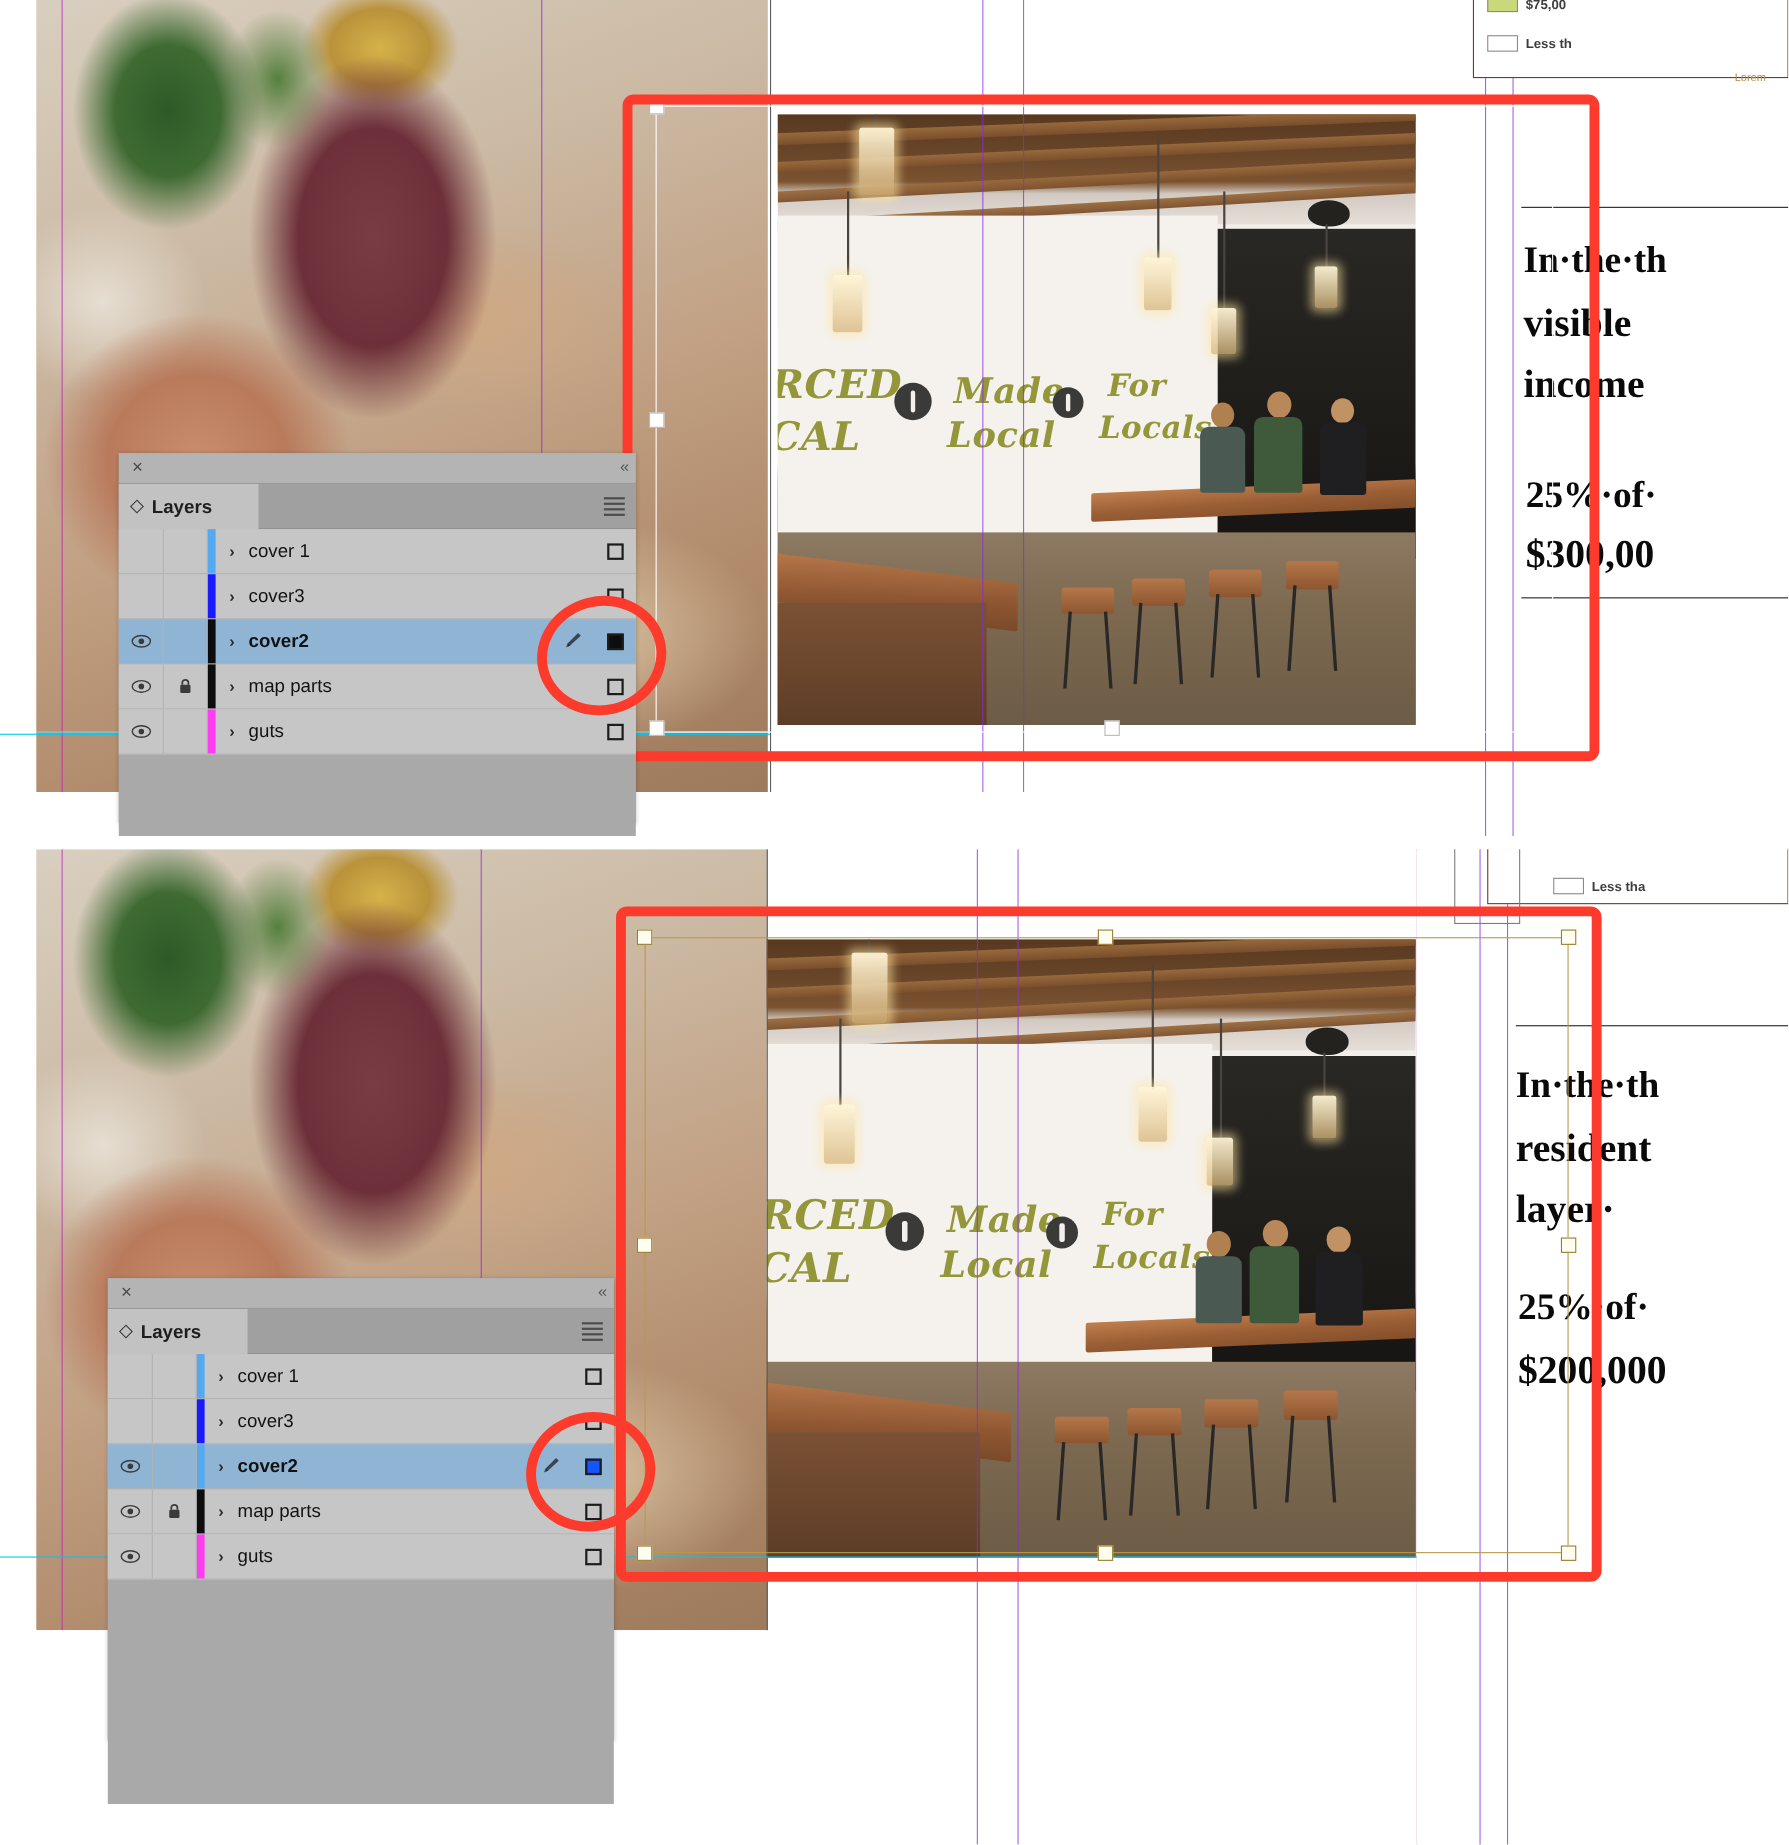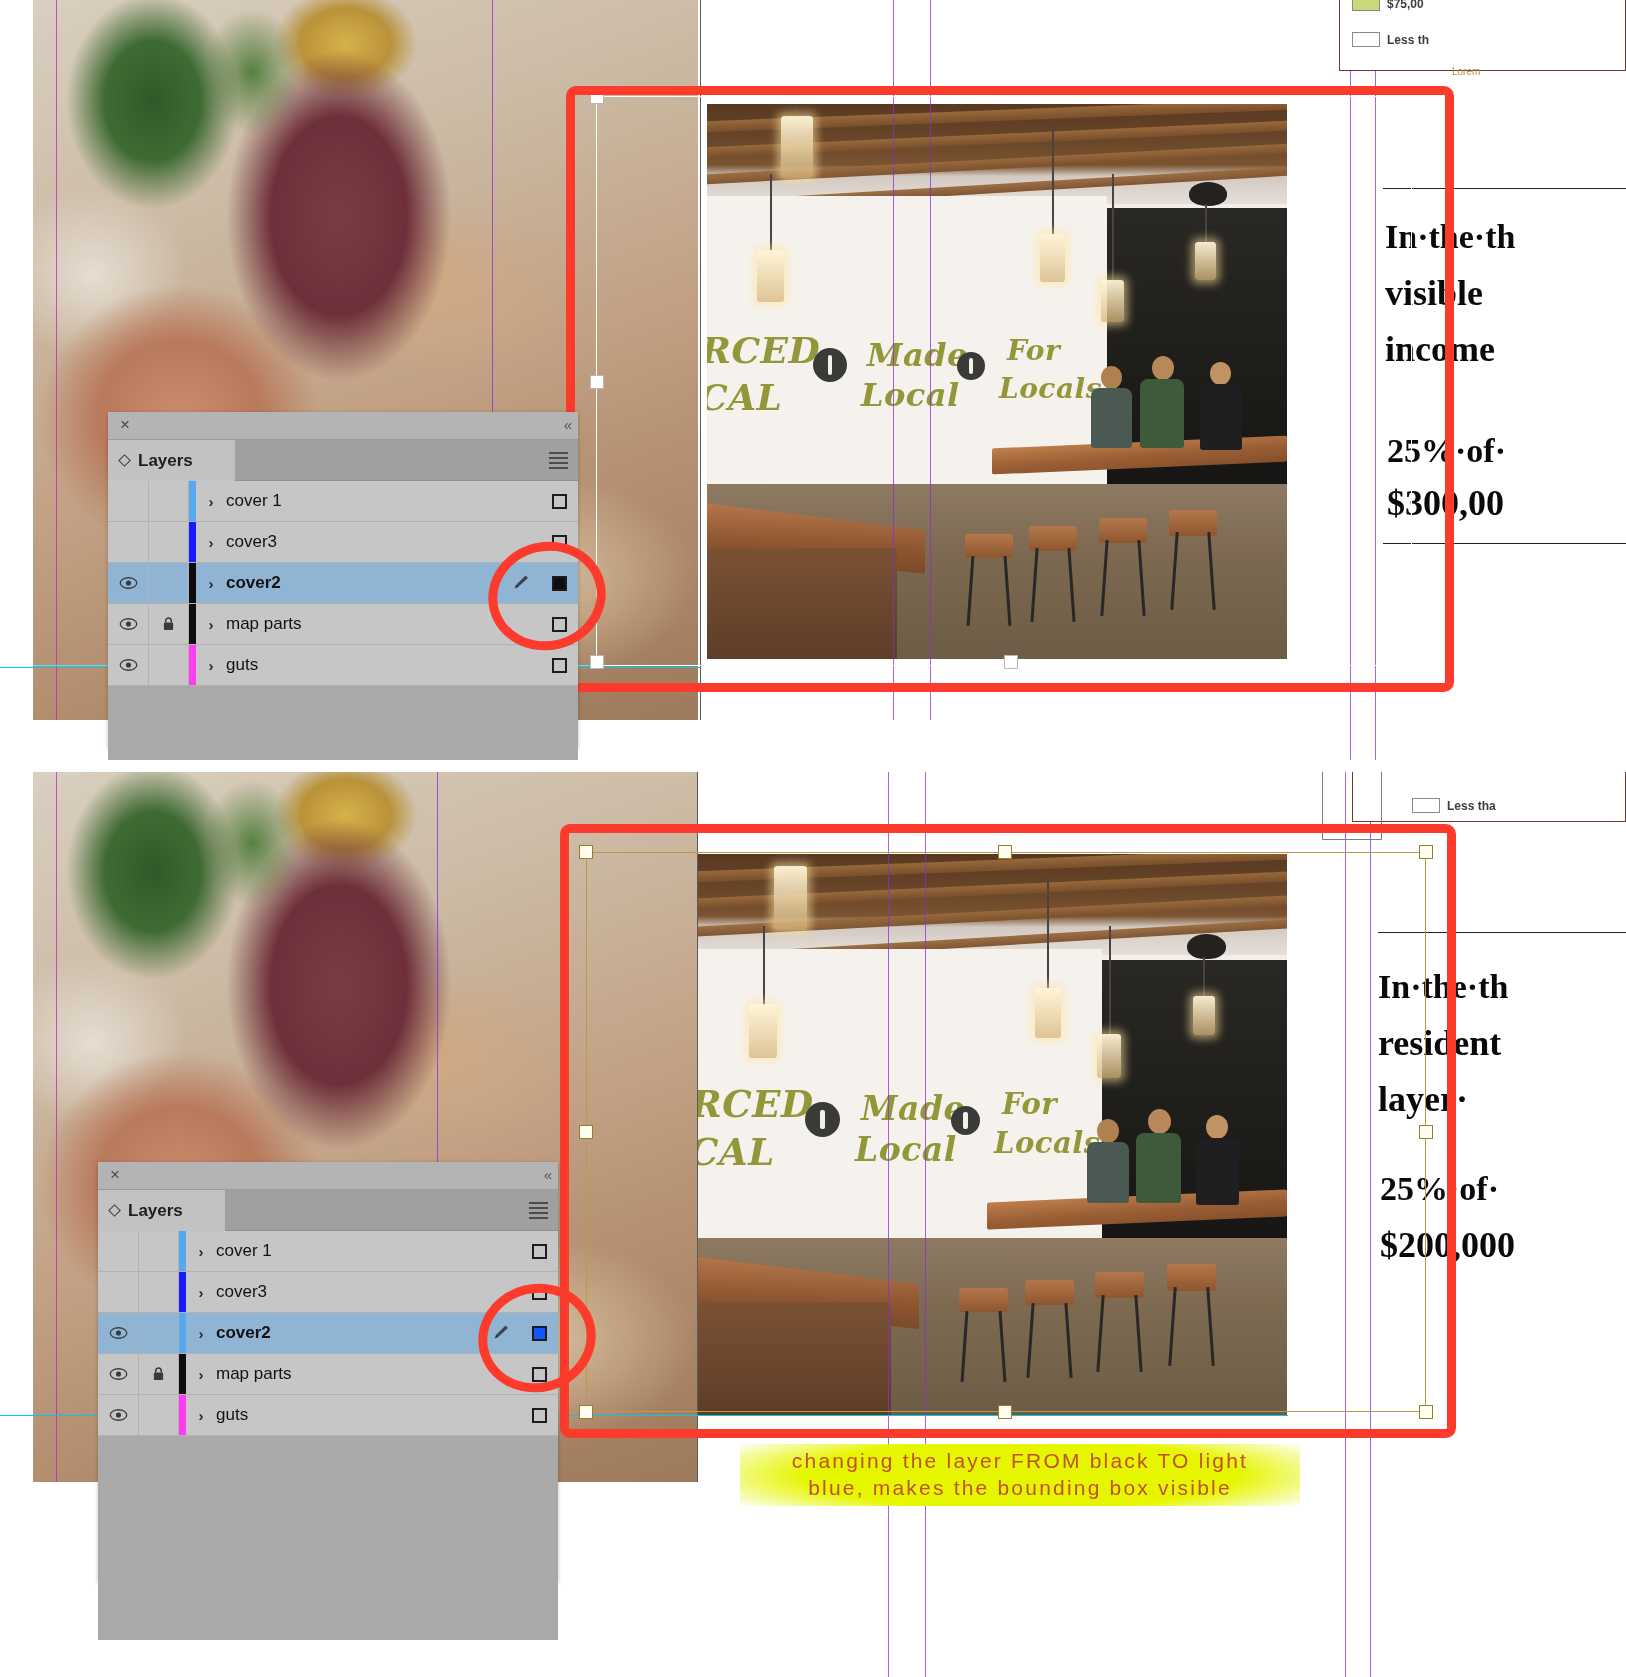--- a/index.html
+++ b/index.html
@@ -269,21 +269,21 @@
 
     <div class="legend" style="left:1339px; top:-34px; width:287px; height:105px;"></div>
     <div class="legend-row" style="left:1352px; top:-4px;">
       <span class="legend-sw" style="background:#c9d87a;"></span>
       <span class="legend-tx">$75,00</span>
     </div>
     <div class="legend-row" style="left:1352px; top:32px;">
       <span class="legend-sw" style="background:#ffffff;"></span>
       <span class="legend-tx">Less th</span>
     </div>
-    <div class="legend-faint" style="left:1428px; top:66px;padding-left:24px;">Lorem</div>
+    <div class="legend-faint" style="left:1553px; top:66px;padding-left:24px;">Lorem</div>
 
     <div class="selbox" style="left:596px; top:96px; width:816px; height:570px;"></div>
     <div class="handle" style="left:590px; top:90px;"></div>
     <div class="handle" style="left:590px; top:375px;"></div>
     <div class="handle" style="left:590px; top:655px;"></div>
     <div class="handle" style="left:1004px; top:655px;"></div>
 
     <div class="red-rect" style="left:566px; top:86px; width:888px; height:606px;"></div>
 
 
@@ -507,21 +507,20 @@
     <div class="handle tan" style="left:998px; top:73px;"></div>
     <div class="handle tan" style="left:1419px; top:73px;"></div>
     <div class="handle tan" style="left:579px; top:353px;"></div>
     <div class="handle tan" style="left:1419px; top:353px;"></div>
     <div class="handle tan" style="left:579px; top:633px;"></div>
     <div class="handle tan" style="left:998px; top:633px;"></div>
     <div class="handle tan" style="left:1419px; top:633px;"></div>
 
     <div class="red-rect" style="left:560px; top:52px; width:896px; height:614px;"></div>
 
-    <div class="note" style="left:740px; top:672px; width:560px;">changing the layer FROM black TO light blue, makes the bounding box visible</div>
 
     <div class="layers-panel" style="left:98px; top:390px; width:460px; height:420px;">
       <div class="lp-titlebar">
         <div class="lp-close">×</div>
         <div class="lp-collapse">«</div>
       </div>
       <div class="lp-tabbar">
         <div class="lp-tab">
           <span class="diamond"></span>
           <span class="tab-label">Layers</span>

